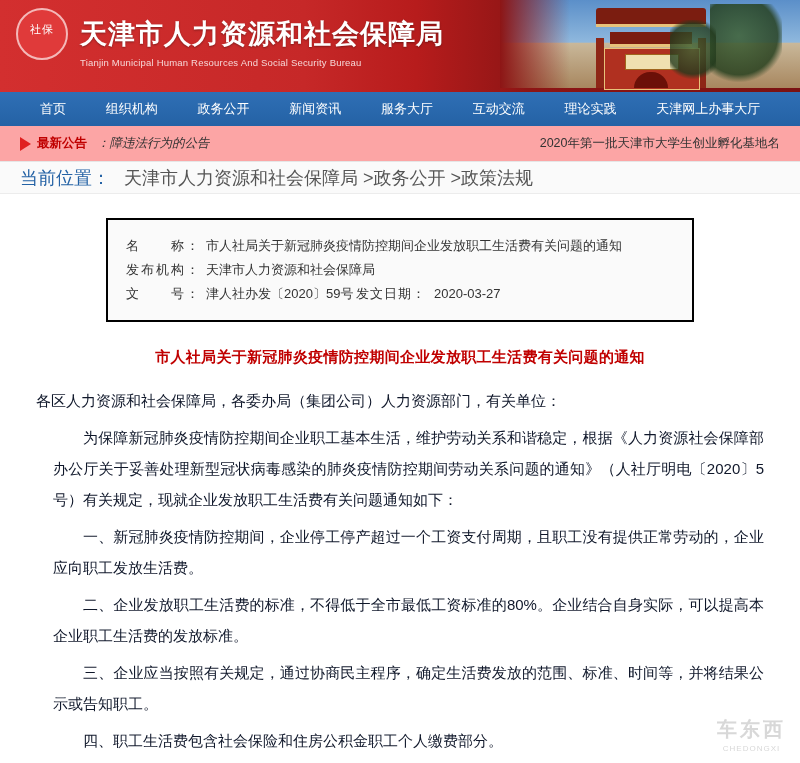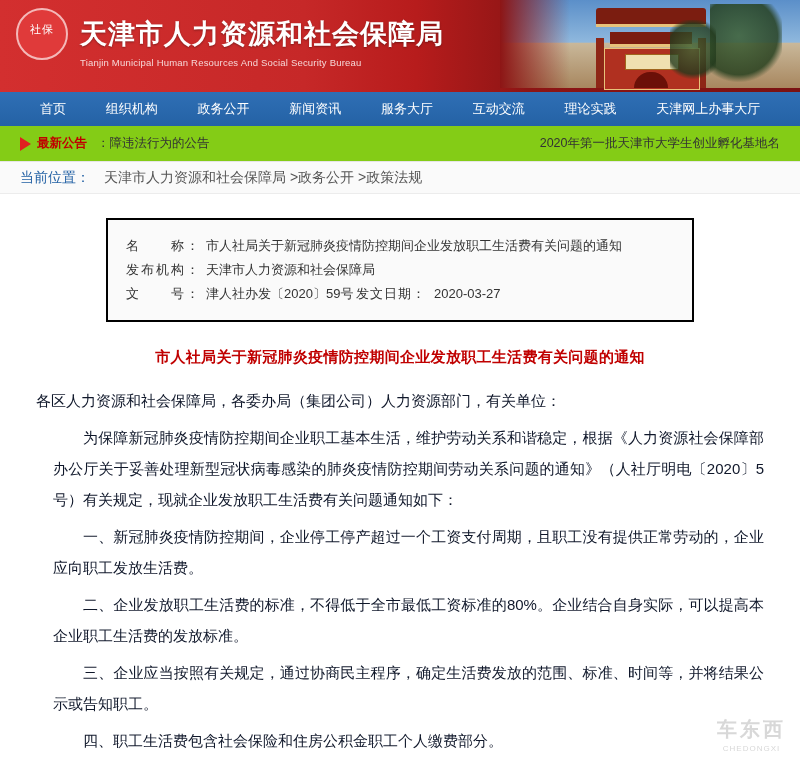--- a/index.html
+++ b/index.html
@@ -145,21 +145,21 @@
     color: #ffffff;
     font-size: 13px;
     line-height: 34px;
     cursor: pointer;
     white-space: nowrap;
   }
 
   
   .notice {
     height: 36px;
-    background: #84cc16;
+    background: #fca5a5;
     border-bottom: 1px solid #e6e6e6;
     display: flex;
     align-items: center;
     padding: 0 20px;
     box-sizing: border-box;
     font-size: 12.5px;
   }
   .notice-flag {
     width: 0; height: 0;
     border-left: 11px solid #e02020;
@@ -170,37 +170,38 @@
   .notice-label {
     color: #c00000;
     font-weight: bold;
     margin-right: 10px;
     white-space: nowrap;
   }
   .notice-text {
     color: #333;
     white-space: nowrap;
     overflow: hidden;
+    font-style: italic;
   }
   .notice-text2 {
     margin-left: auto;
     color: #333;
     white-space: nowrap;
   }
 
   
   .crumb-bar {
     height: 32px;
     background: #fafafa;
     border-bottom: 1px solid #ececec;
     display: flex;
     align-items: center;
     padding: 0 20px;
     box-sizing: border-box;
-    font-size: 14px;
+    font-size: 18px;
   }
   .crumb-label {
     color: #2462a5;
     margin-right: 14px;
     white-space: nowrap;
   }
   .crumb-path {
     color: #555;
     white-space: nowrap;
   }

